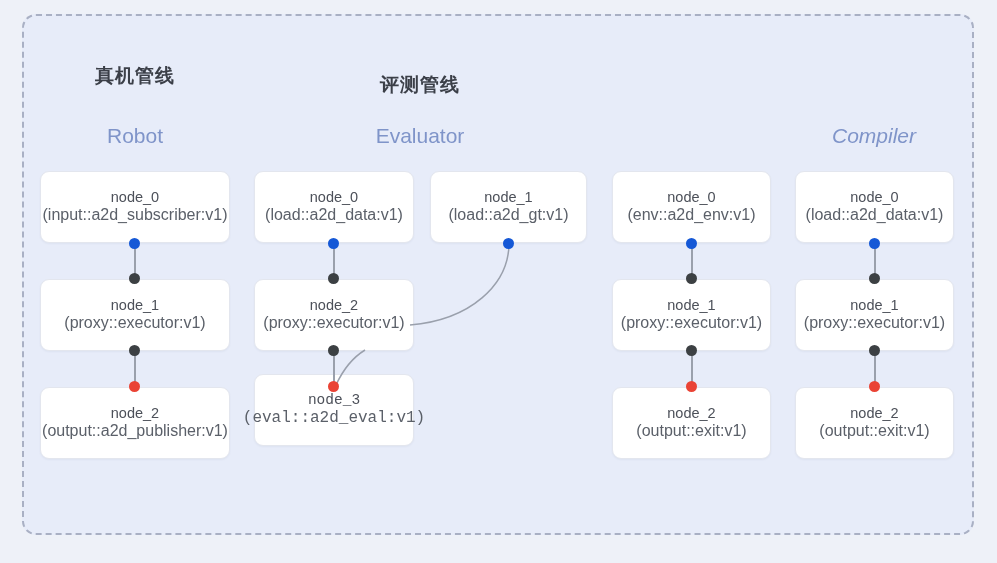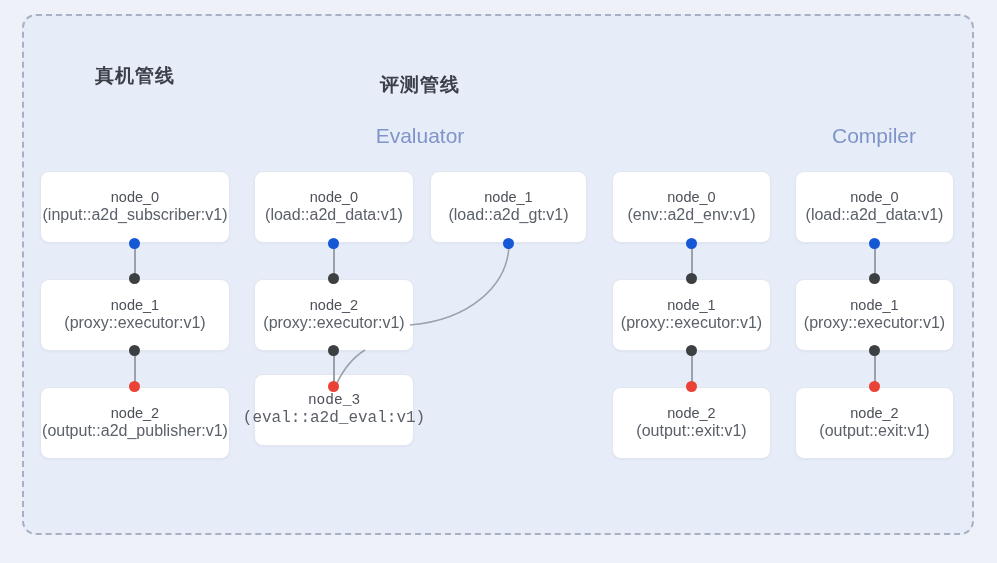--- a/index.html
+++ b/index.html
@@ -109,26 +109,27 @@
   }
 </style>
 </head>
 <body>
 
 <div id="canvas">
 
   <div id="dashed-frame"></div>
 
   <div class="header-cn" style="left:40px; top:63px; width:190px;">真机管线</div>
+  <div class="header-en" style="left:40px; top:124px; width:190px;">Robot</div>
 
   <div class="header-cn" style="left:325px; top:72px; width:190px;">评测管线</div>
   <div class="header-en" style="left:325px; top:124px; width:190px;">Evaluator</div>
 
 
-  <div class="header-en" style="left:779px; top:124px; width:190px;">Compiler</div>
+  <div class="header-en" style="left:779px; top:124px; width:190px;font-style:italic;">Compiler</div>
 
   <svg id="curve-layer" viewBox="0 0 997 563" xmlns="http://www.w3.org/2000/svg">
 
     <path d="M 509 243 C 509 285, 470 320, 410 325" fill="none" stroke="#9aa0ac" stroke-width="1.5"></path>
 
     <path d="M 365 350 C 352 358, 342 372, 336 385" fill="none" stroke="#9aa0ac" stroke-width="1.5"></path>
   </svg>
 
   <div class="vline" style="left:134px; top:243px; height:36px;"></div>
   <div class="vline" style="left:134px; top:350px; height:36px;"></div>

